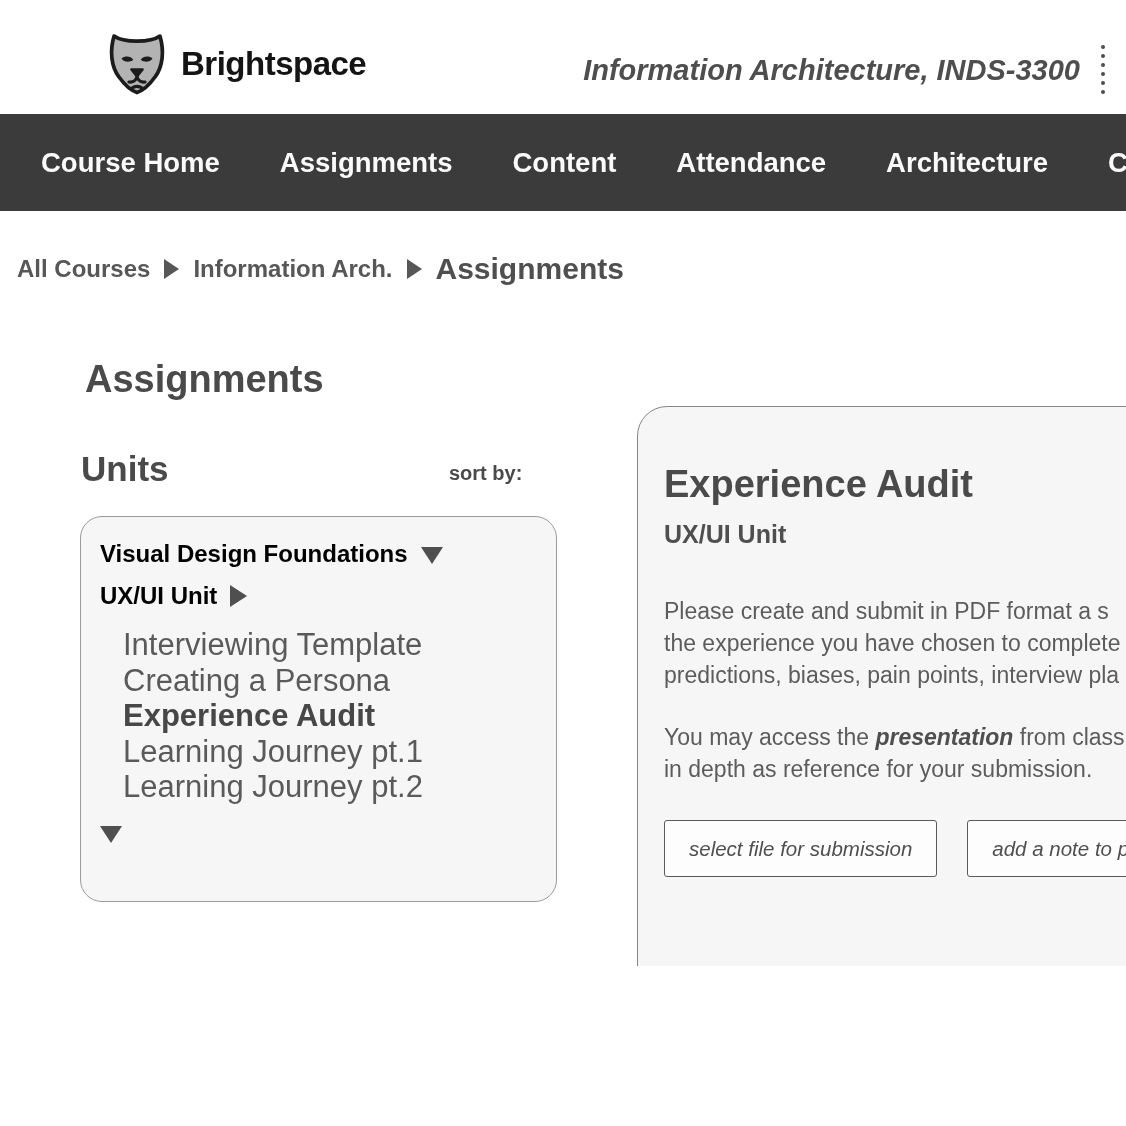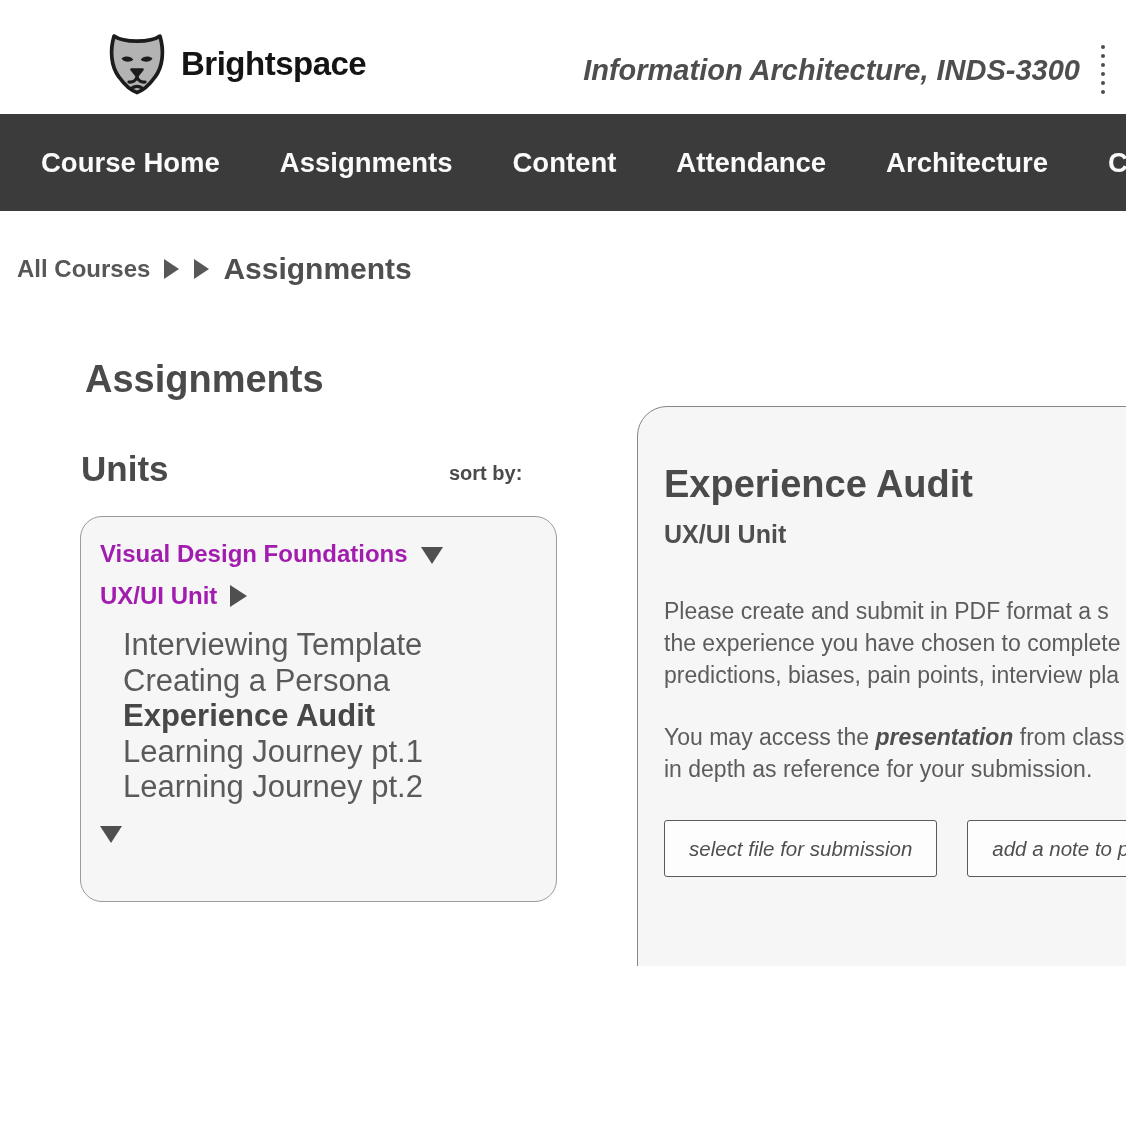--- a/index.html
+++ b/index.html
@@ -31,21 +31,21 @@
 
   
   .page-title { position:absolute; left:85px; top:358px; font-size:38px; font-weight:bold; color:#4a4a4a; }
   .units-heading { position:absolute; left:81px; top:449px; font-size:35px; font-weight:bold; color:#4a4a4a;text-align:right; }
   .sort-label { position:absolute; left:449px; top:462px; font-size:20px; font-weight:bold; color:#4a4a4a; }
 
   .units-panel { position:absolute; left:80px; top:516px; width:477px; height:386px;
                  background:#f6f6f6; border:1.5px solid #9b9b9b; border-radius:22px;
                  padding:22px 0 0 19px; overflow:hidden; }
   .group-row { display:flex; align-items:center; gap:13px; height:30px; margin-bottom:12px;
-               font-size:24px; font-weight:bold; color:#a21caf; cursor:pointer; white-space:nowrap; }
+               font-size:24px; font-weight:bold; color:#000000; cursor:pointer; white-space:nowrap; }
   .tri-down { width:0; height:0; border-left:11px solid transparent; border-right:11px solid transparent;
               border-top:17px solid #4f4f4f; margin-top:3px; }
   .tri-right { width:0; height:0; border-top:11px solid transparent; border-bottom:11px solid transparent;
                border-left:17px solid #4f4f4f; }
   .assignment-list { margin:16px 0 0 23px; }
   .assignment-item { font-size:31px; line-height:35.5px; color:#5a5a5a; cursor:pointer; white-space:nowrap; }
   .assignment-item.selected { font-weight:bold; color:#474747; }
   .group-row.footer { margin-top:13px; }
 
   
@@ -97,20 +97,21 @@
     <span class="nav-item">Assignments</span>
     <span class="nav-item">Content</span>
     <span class="nav-item">Attendance</span>
     <span class="nav-item">Architecture</span>
     <span class="nav-item">Classlist</span>
   </div>
 
   <div class="breadcrumb">
     <span class="crumb">All Courses</span>
     <span class="crumb-sep"></span>
+    <span class="crumb">Information Arch.</span>
     <span class="crumb-sep"></span>
     <span class="crumb-current">Assignments</span>
   </div>
 
   <div class="page-title">Assignments</div>
   <div class="units-heading">Units</div>
   <div class="sort-label">sort by:</div>
 
   <div class="units-panel">
     <div class="group-row">

